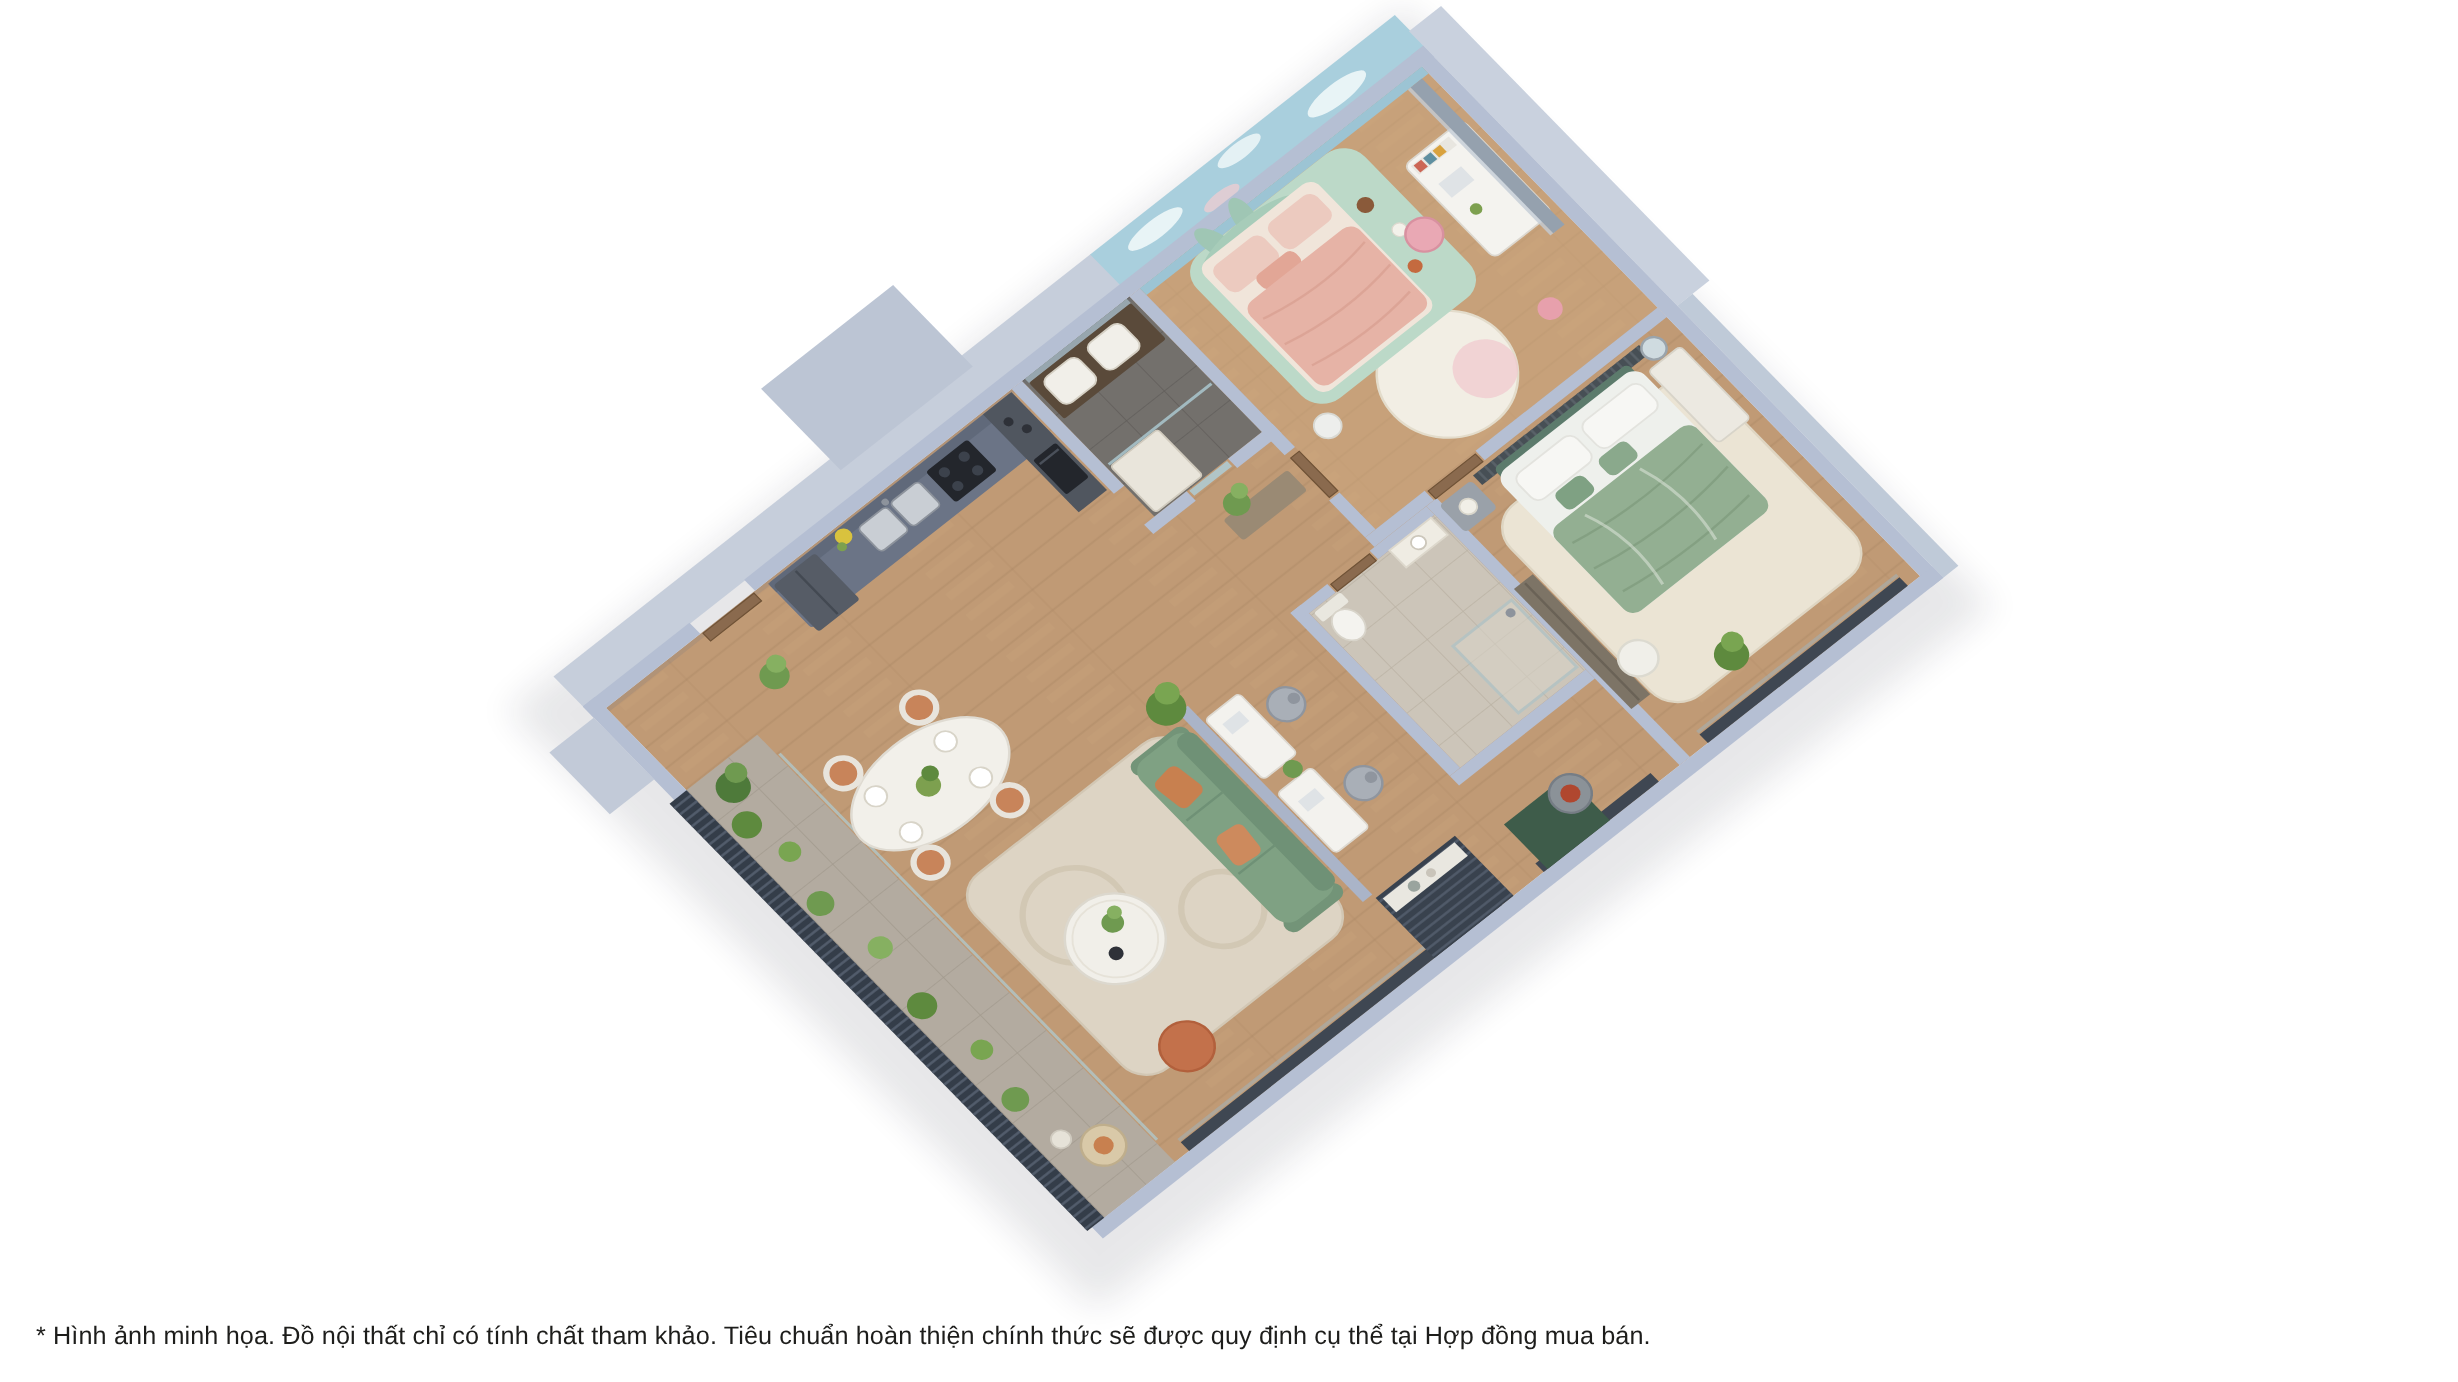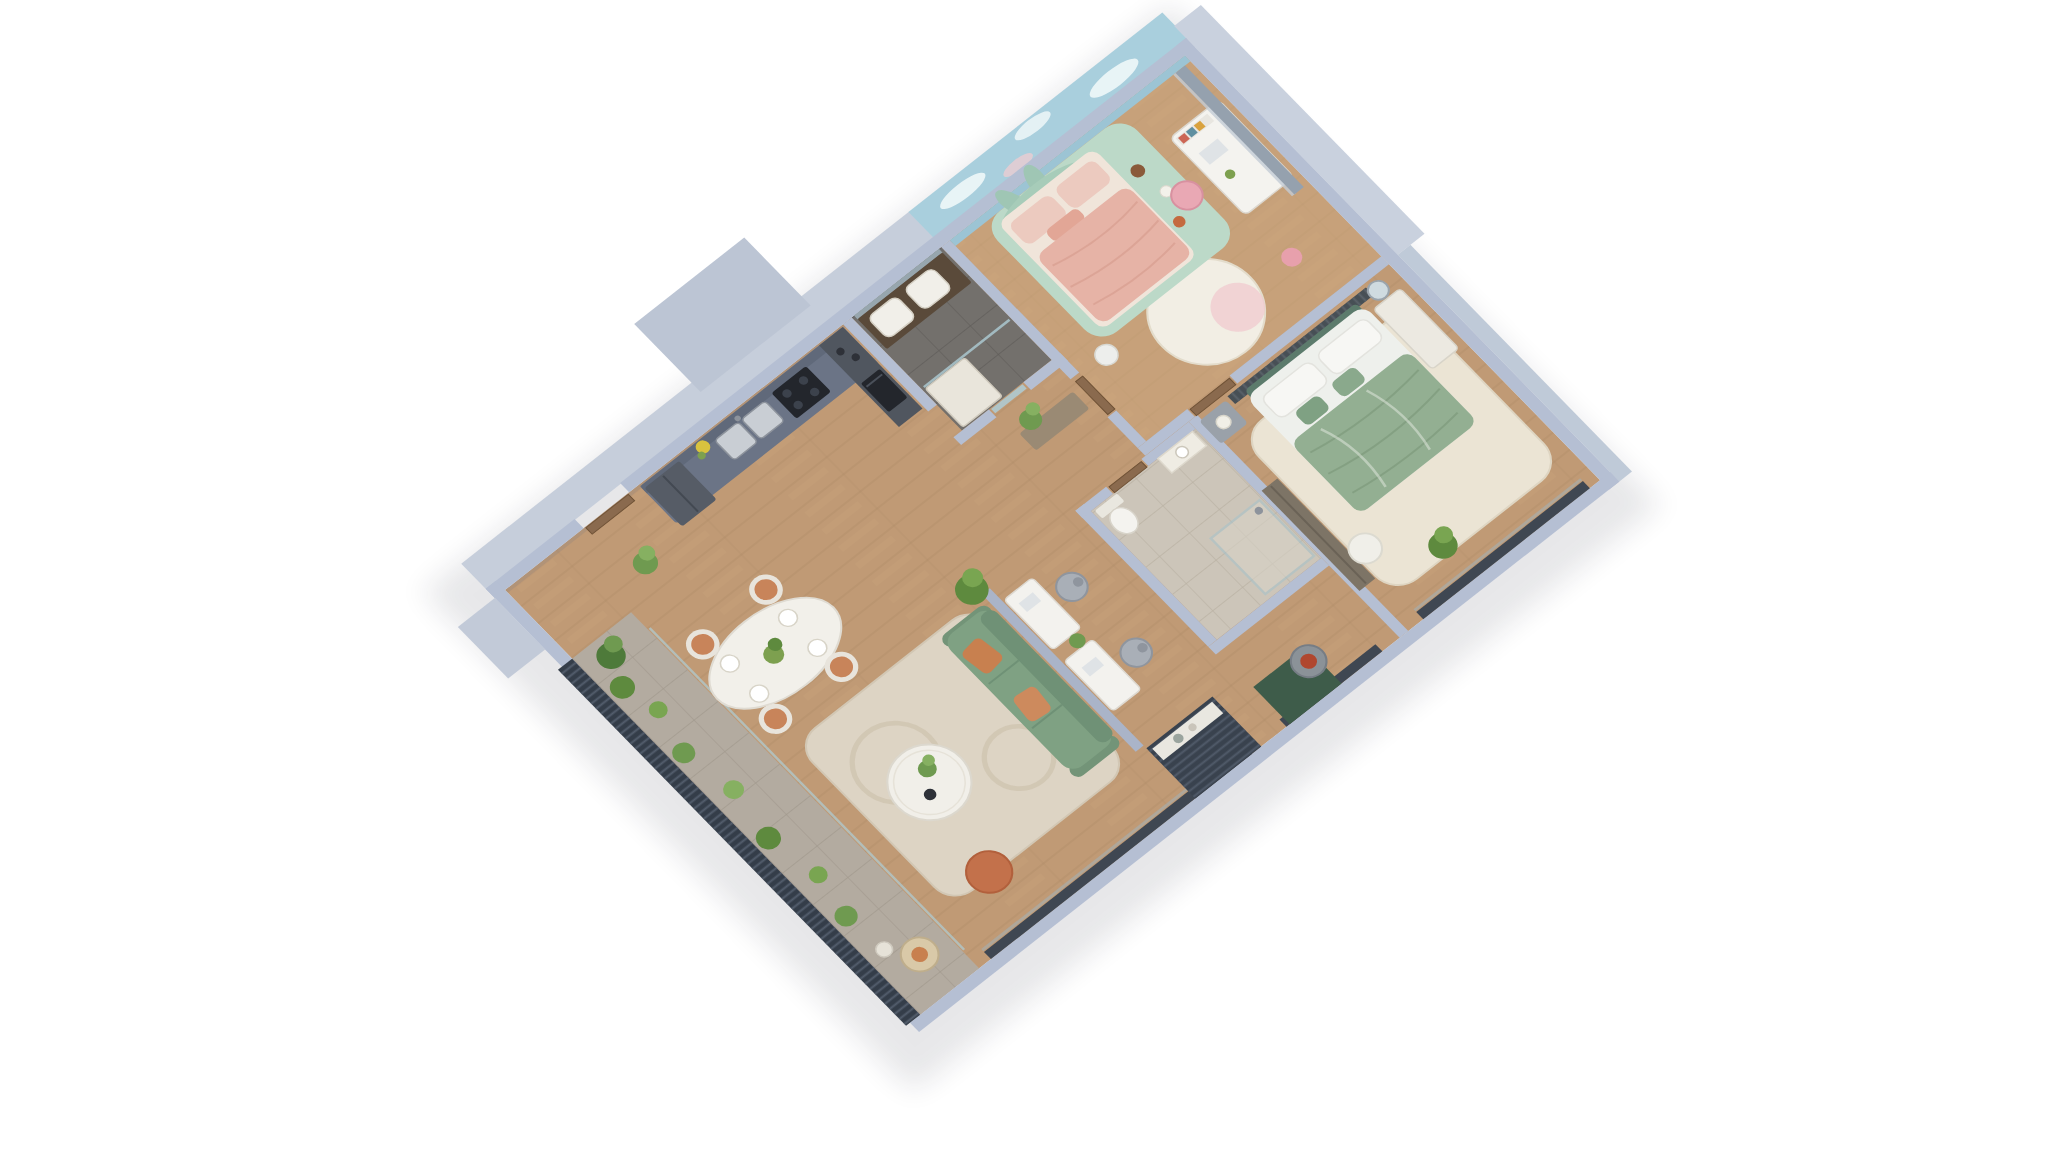--- a/index.html
+++ b/index.html
@@ -307,13 +307,14 @@
         <rect x="102" y="1" width="54" height="9" fill="#8a6a4e"></rect>
         <rect x="557" y="190" width="9" height="46" fill="#8a6a4e"></rect>
         <rect x="620" y="283" width="50" height="9" fill="#8a6a4e"></rect>
         <rect x="507" y="294" width="41" height="8" fill="#8a6a4e"></rect>
         <rect x="477" y="159" width="40" height="6" fill="#aecdd6" stroke="none" opacity="0.85"></rect>
       </g>
 
     </g>
   </svg>
 
+  <div class="caption">* Hình ảnh minh họa. Đồ nội thất chỉ có tính chất tham khảo. Tiêu chuẩn hoàn thiện chính thức sẽ được quy định cụ thể tại Hợp đồng mua bán.</div>
 </div>
 
 </body></html>

